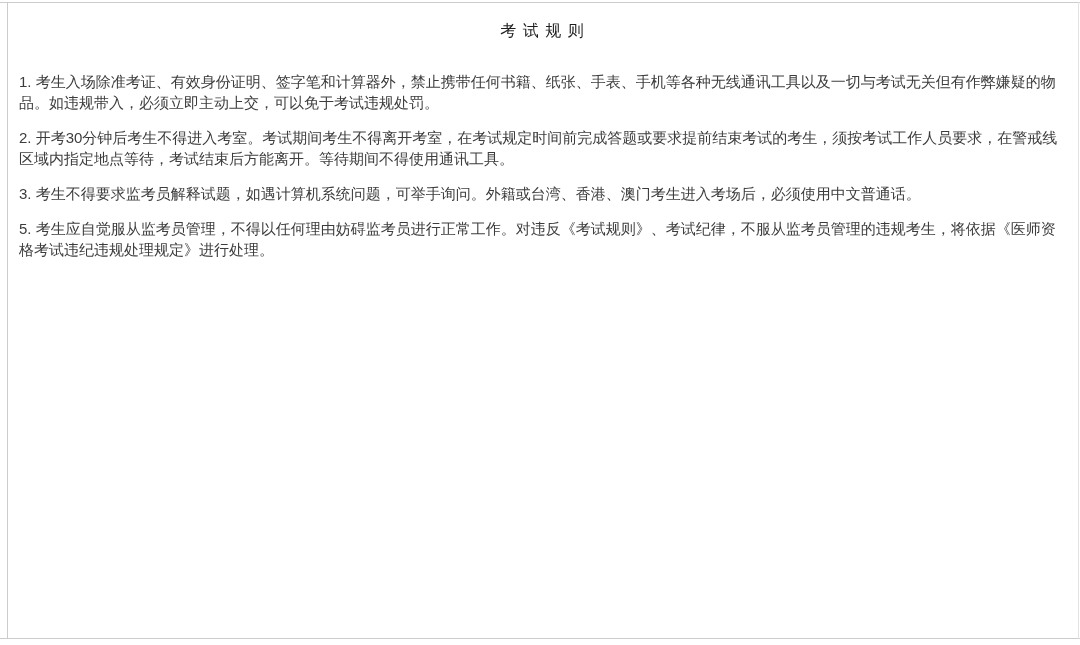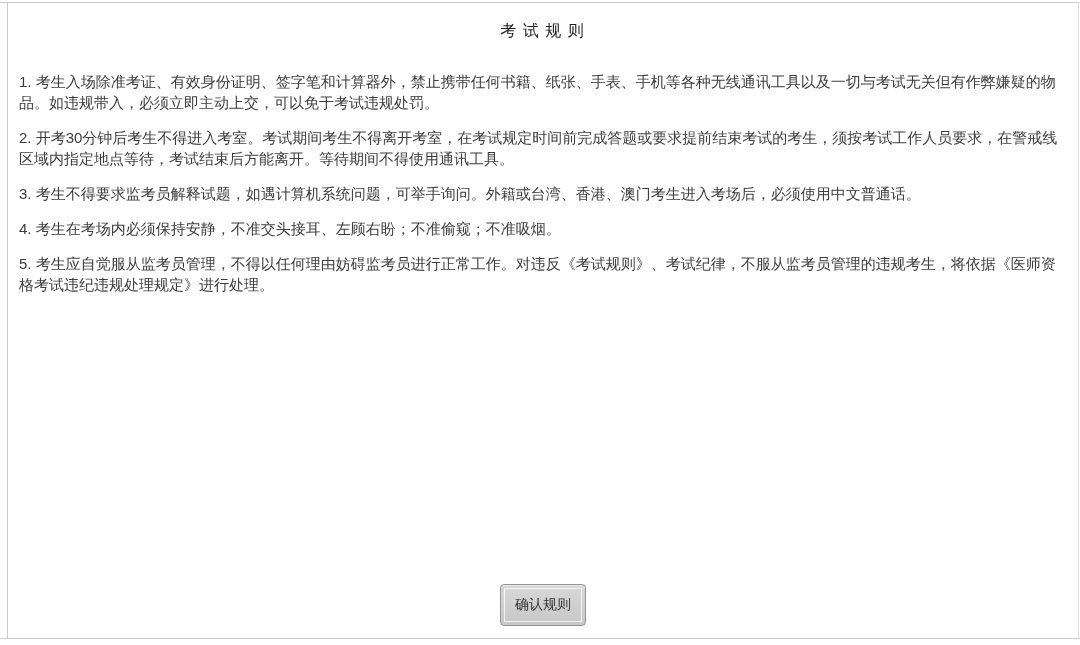--- a/index.html
+++ b/index.html
@@ -93,22 +93,18 @@
   <div class="content">
 
     <h1 class="page-title">考 试 规 则</h1>
 
     <p class="rule">1. 考生入场除准考证、有效身份证明、签字笔和计算器外，禁止携带任何书籍、纸张、手表、手机等各种无线通讯工具以及一切与考试无关但有作弊嫌疑的物品。如违规带入，必须立即主动上交，可以免于考试违规处罚。</p>
 
     <p class="rule">2. 开考30分钟后考生不得进入考室。考试期间考生不得离开考室，在考试规定时间前完成答题或要求提前结束考试的考生，须按考试工作人员要求，在警戒线区域内指定地点等待，考试结束后方能离开。等待期间不得使用通讯工具。</p>
 
     <p class="rule">3. 考生不得要求监考员解释试题，如遇计算机系统问题，可举手询问。外籍或台湾、香港、澳门考生进入考场后，必须使用中文普通话。</p>
 
-    <p class="rule">4. 考生在考场内必须保持安静，不准交头接耳、左顾右盼；不准偷窥；不准吸烟。</p>
 
     <p class="rule">5. 考生应自觉服从监考员管理，不得以任何理由妨碍监考员进行正常工作。对违反《考试规则》、考试纪律，不服从监考员管理的违规考生，将依据《医师资格考试违纪违规处理规定》进行处理。</p>
 
-    <div class="button-row">
-      <button class="confirm-btn" type="button">确认规则</button>
-    </div>
 
   </div>
 </div>
 
 </body></html>

